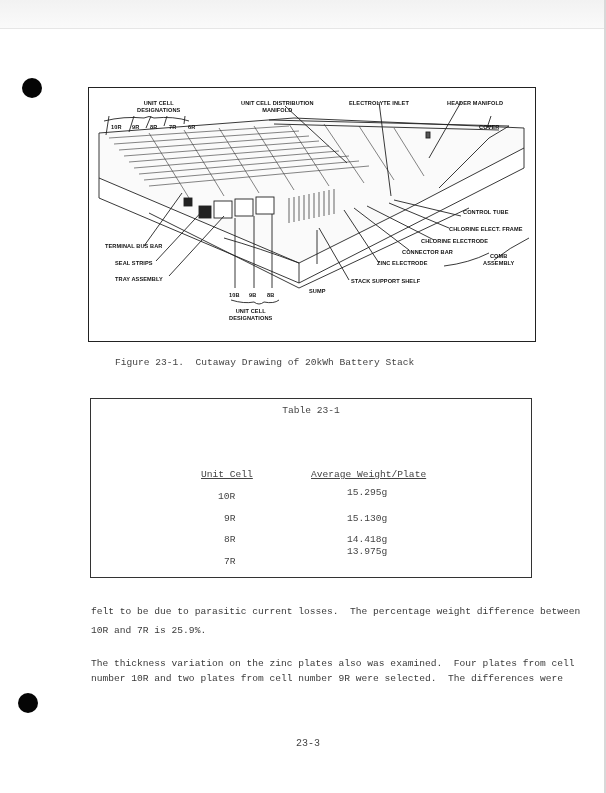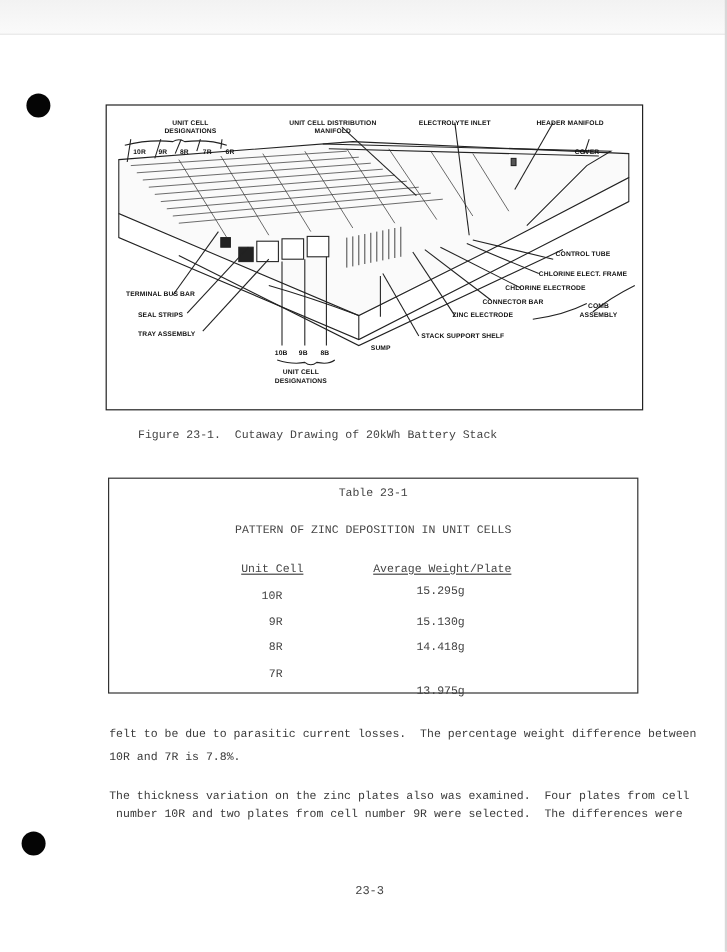--- a/index.html
+++ b/index.html
@@ -160,31 +160,30 @@
   <div class="lbl c" style="left:140px; top:220px;">
     <div>UNIT CELL</div>
     <div>DESIGNATIONS</div>
   </div>
 </div>
 
 <div class="caption">Figure 23-1.  Cutaway Drawing of 20kWh Battery Stack</div>
 
 <div class="table-box">
   <div class="t-title" style="top:6px;">Table 23-1</div>
-  <div class="t-title" style="top:37px;">PATTERN OF ZINC DEPOSITION IN UNIT CELLS</div>
   <div class="th" style="left:110px; top:70px;">Unit Cell</div>
   <div class="th" style="left:220px; top:70px;text-decoration:underline;">Average Weight/Plate</div>
 
   <div class="td" style="left:127px; top:92px;">10R</div>
   <div class="td" style="left:256px; top:88px;">15.295g</div>
   <div class="td" style="left:133px; top:114px;">9R</div>
   <div class="td" style="left:256px; top:114px;">15.130g</div>
   <div class="td" style="left:133px; top:135px;">8R</div>
   <div class="td" style="left:256px; top:135px;">14.418g</div>
   <div class="td" style="left:133px; top:157px;">7R</div>
-  <div class="td" style="left:256px; top:171px;">13.975g</div>
+  <div class="td" style="left:256px; top:147px;">13.975g</div>
 </div>
 
-<div class="para" style="top:602px;"><div>felt to be due to parasitic current losses.  The percentage weight difference between</div><div>10R and 7R is 7.8%.</div></div>
+<div class="para" style="top:602px;"><div>felt to be due to parasitic current losses.  The percentage weight difference between</div><div>10R and 7R is 25.9%.</div></div>
 
-<div class="para" style="top:656px; line-height:15px;text-align:center;"><div>The thickness variation on the zinc plates also was examined.  Four plates from cell</div><div>number 10R and two plates from cell number 9R were selected.  The differences were</div></div>
+<div class="para" style="top:656px; line-height:15px;"><div>The thickness variation on the zinc plates also was examined.  Four plates from cell</div><div>number 10R and two plates from cell number 9R were selected.  The differences were</div></div>
 
 <div class="page-num">23-3</div>
 
 </body></html>

